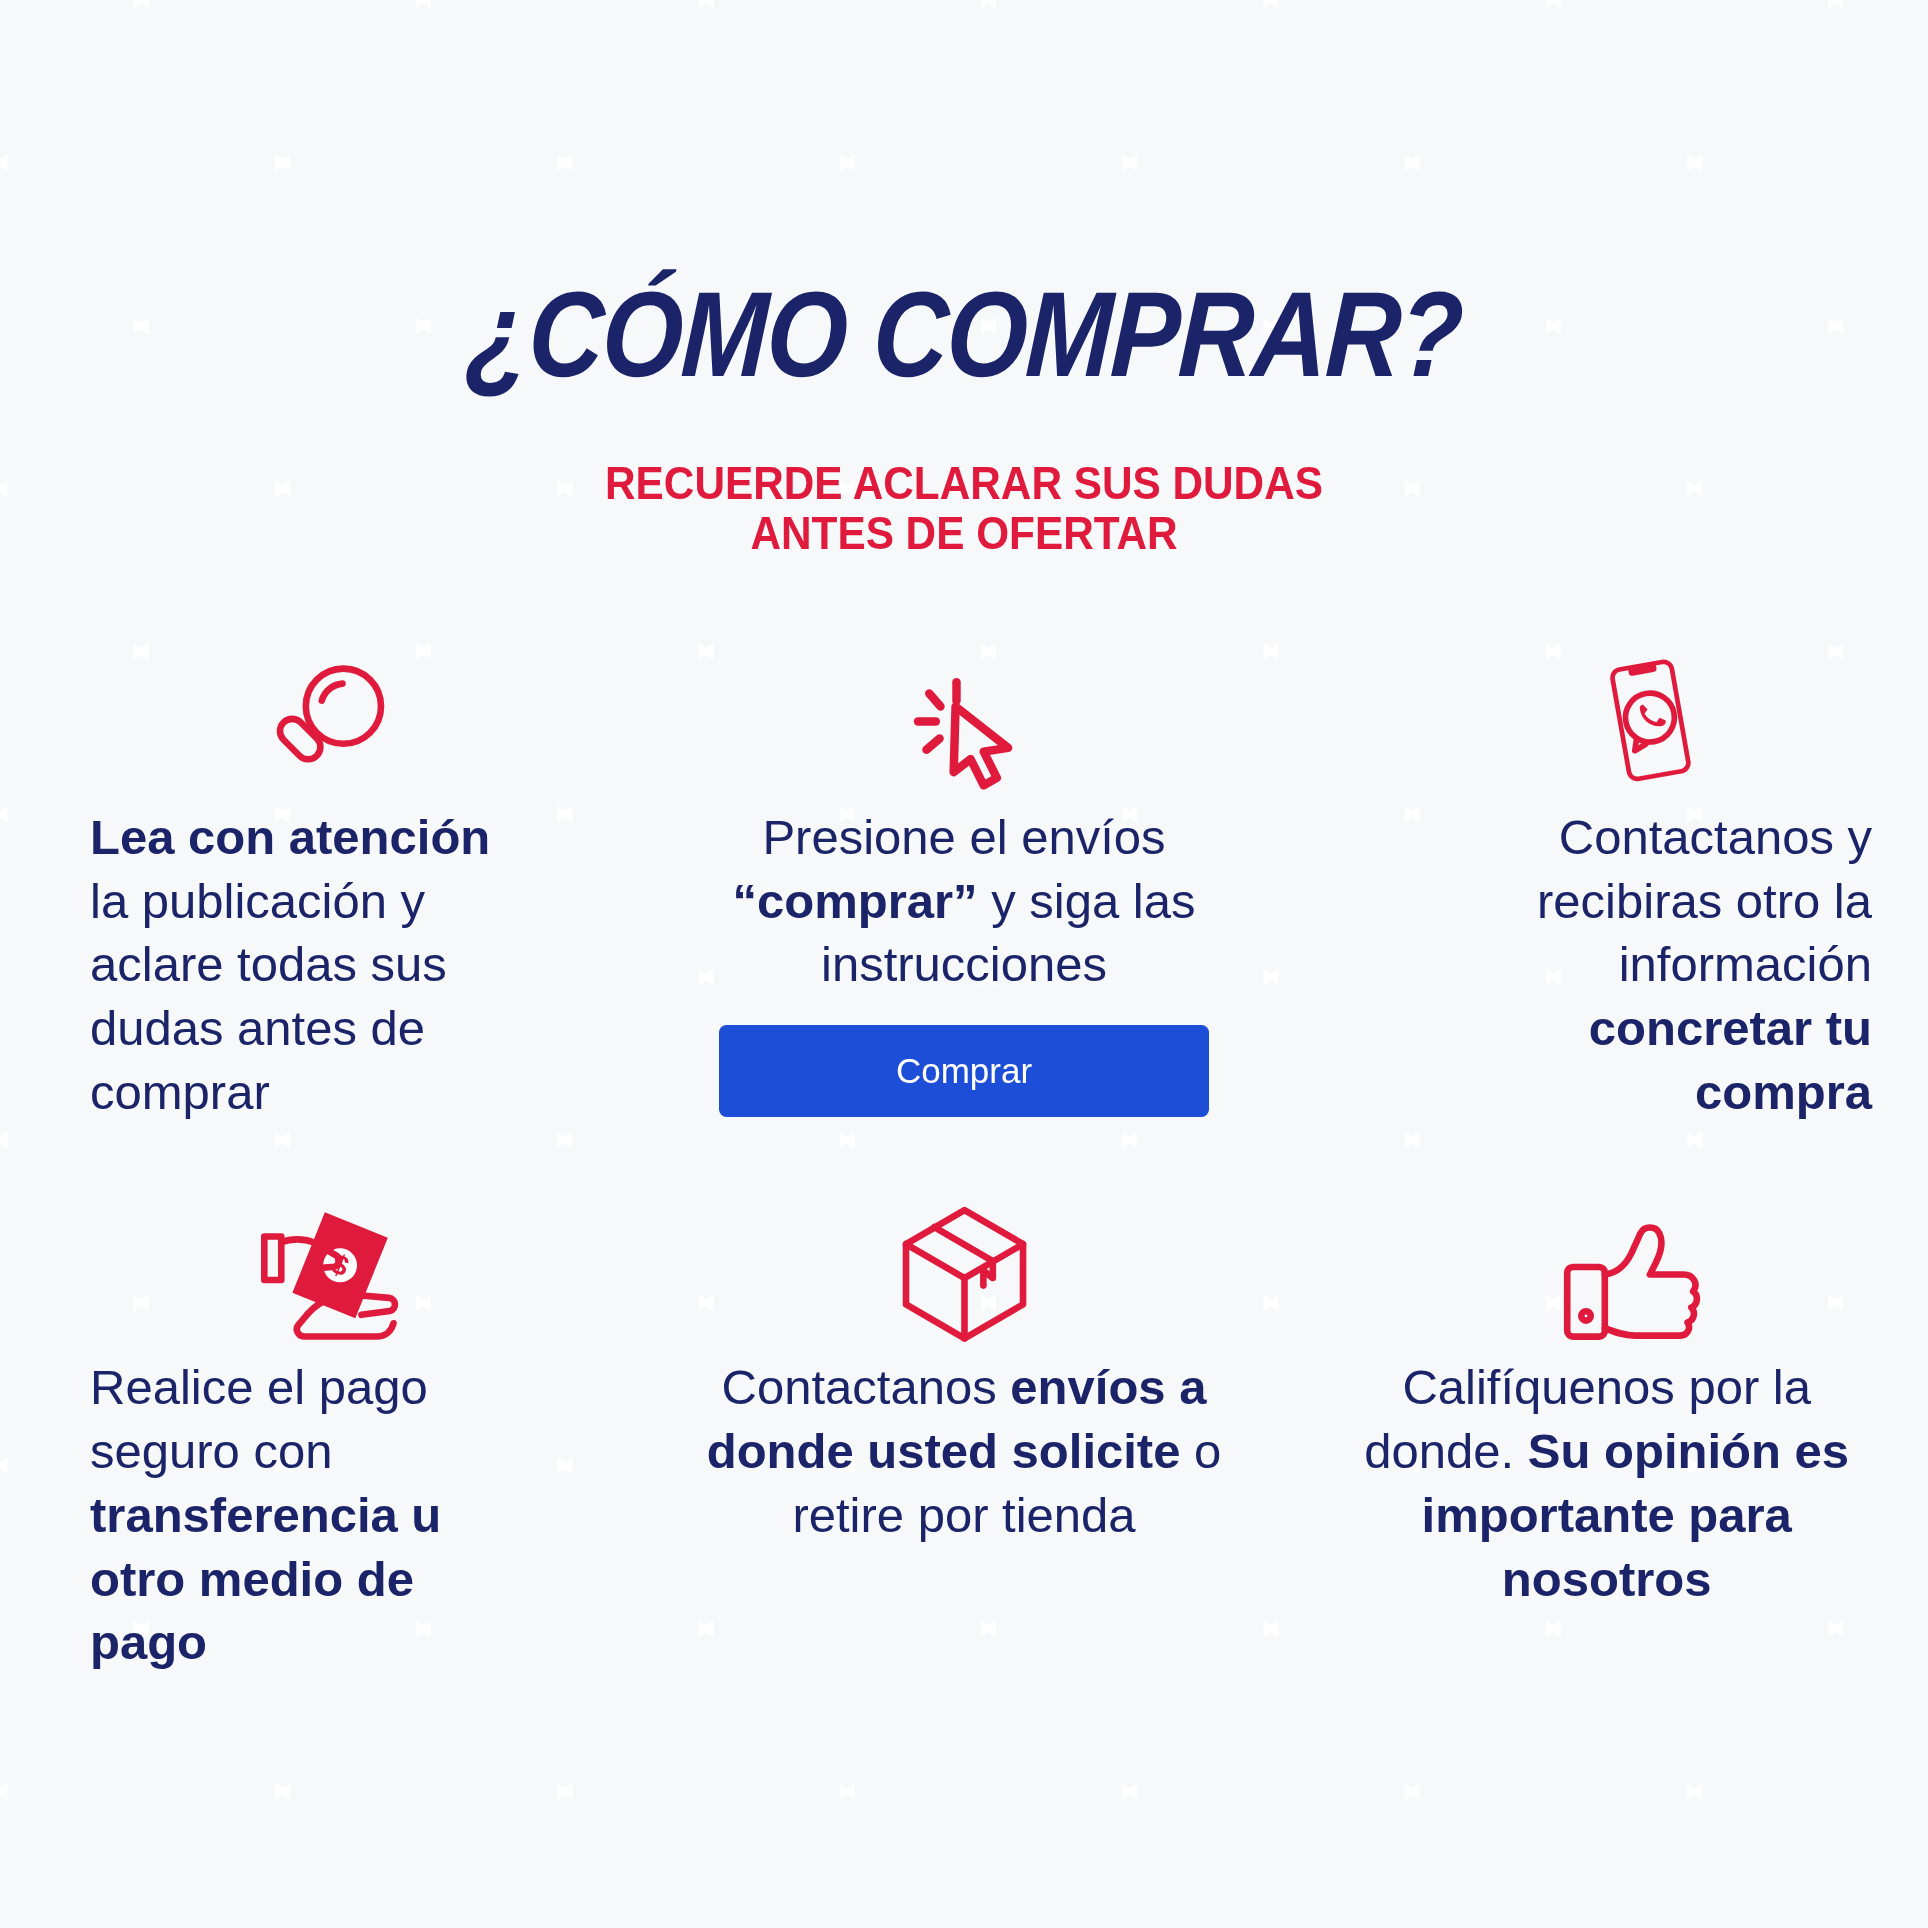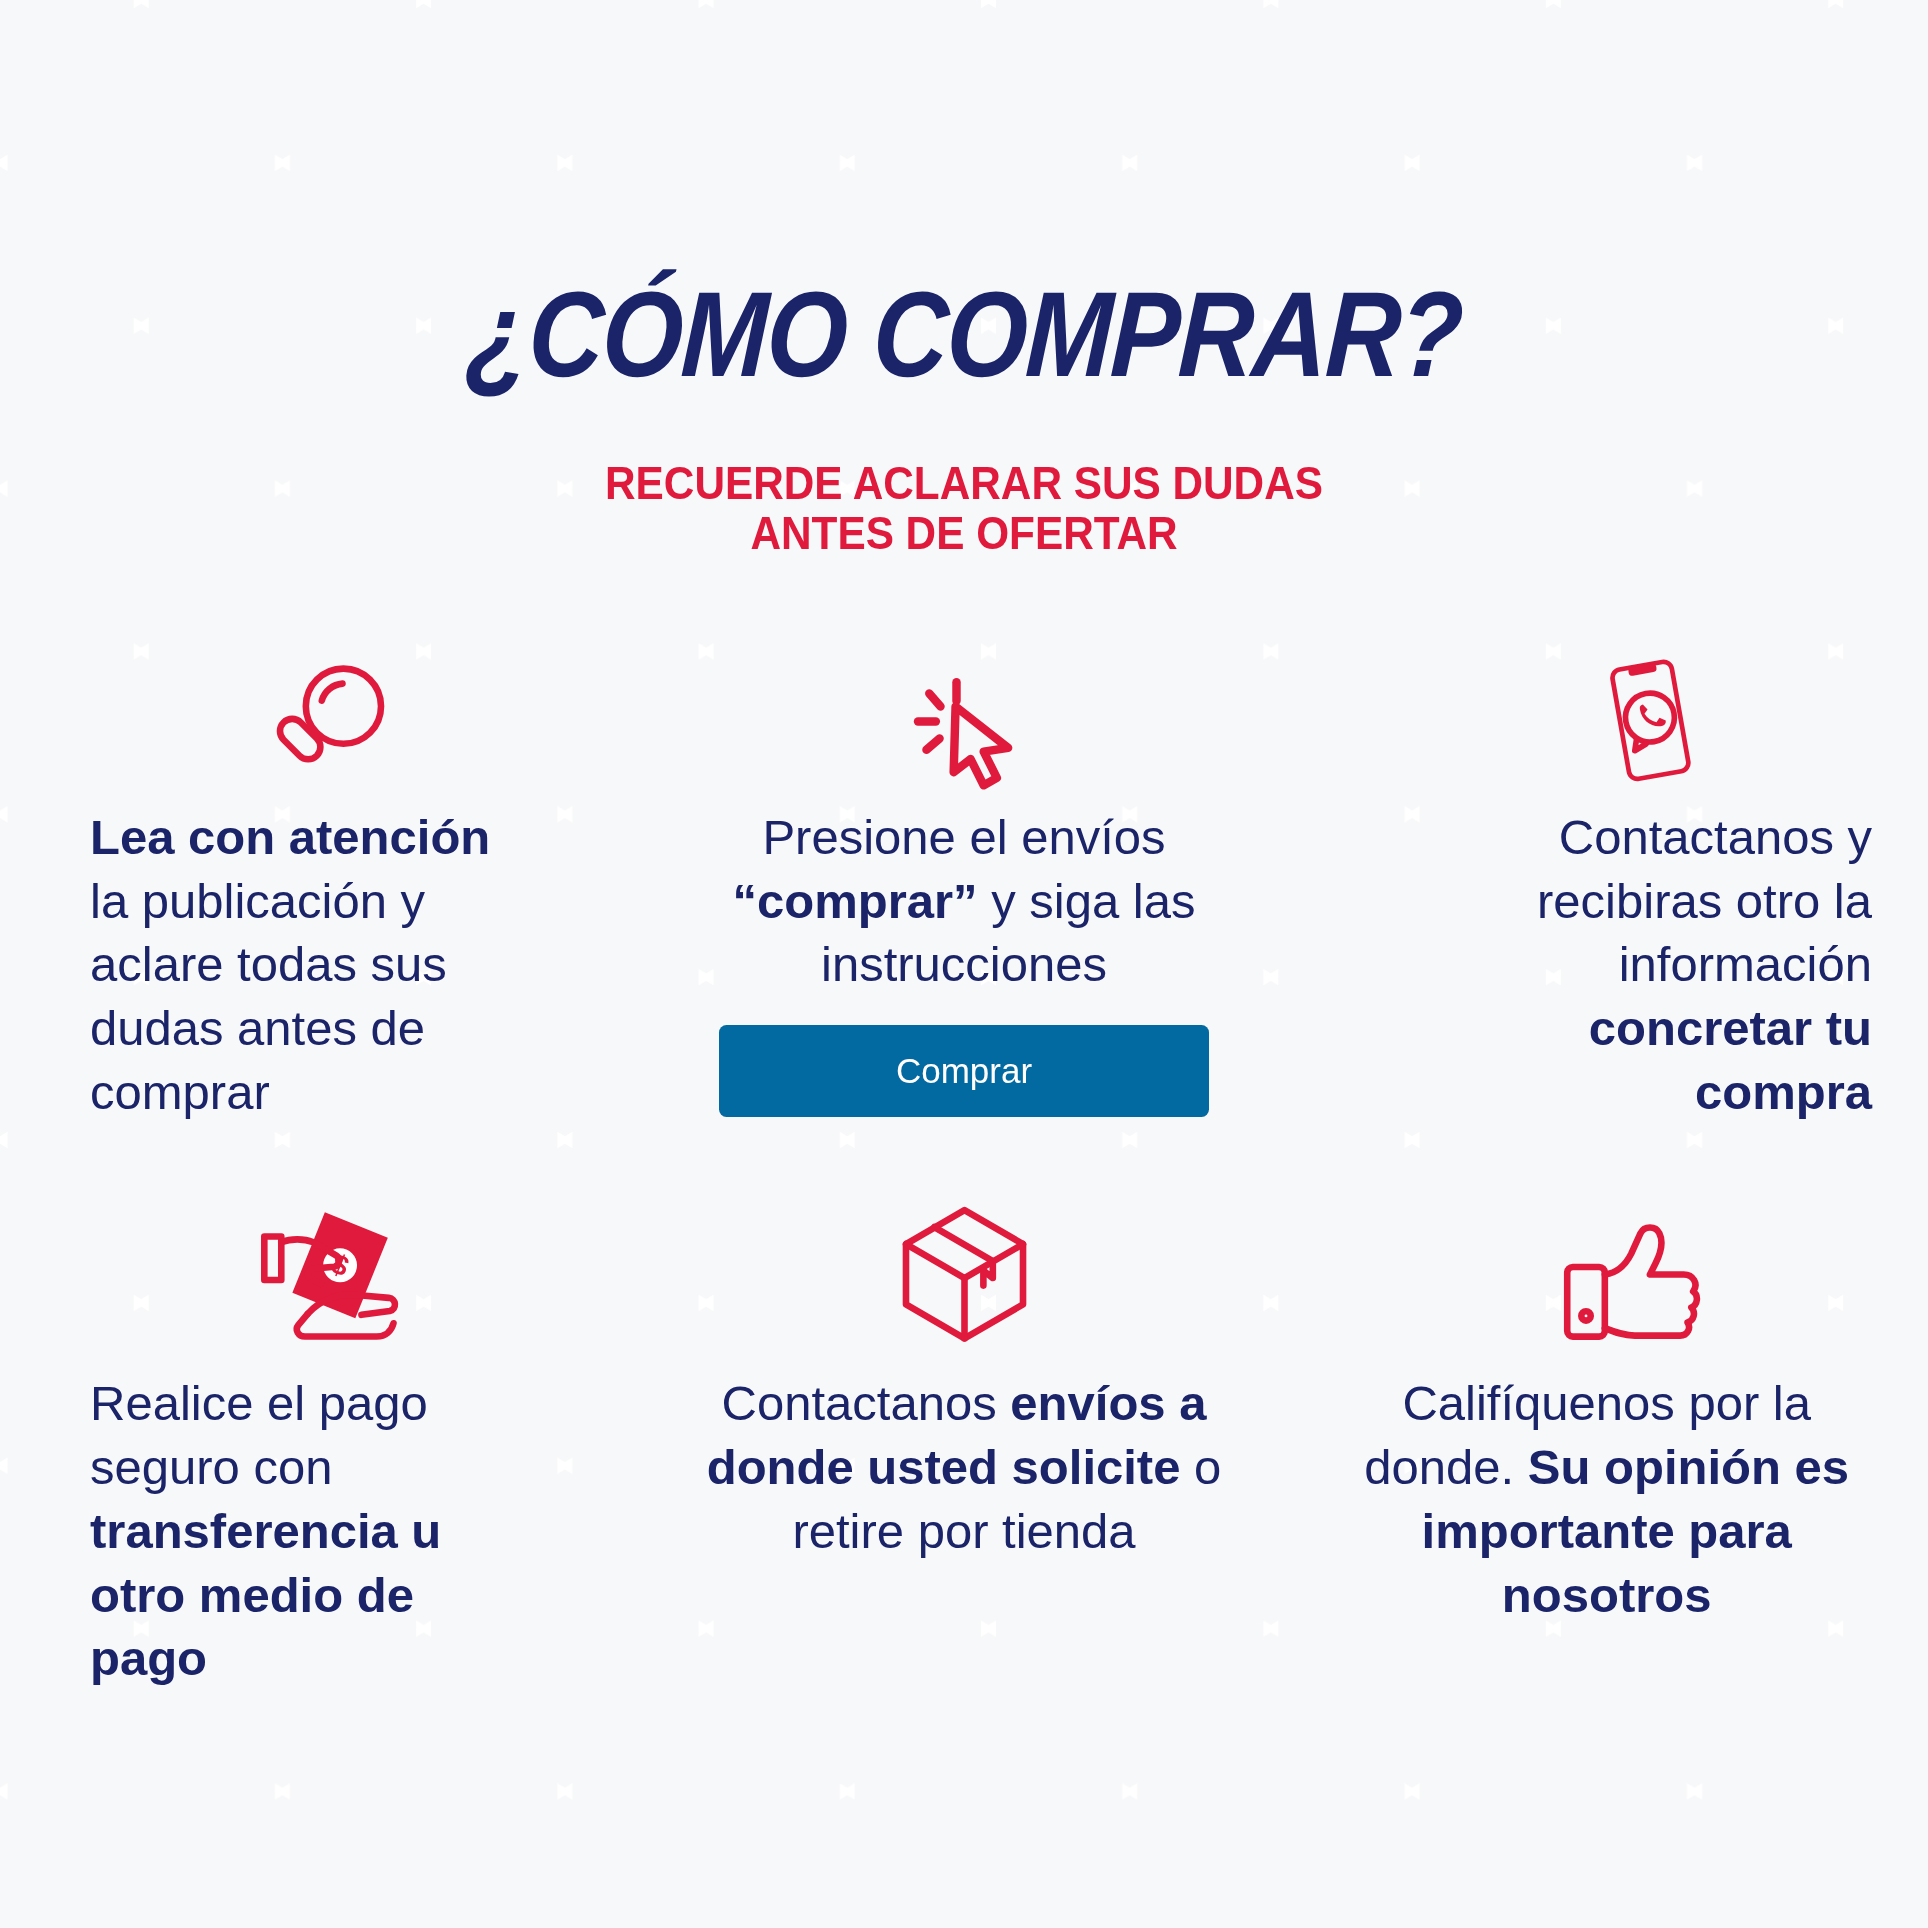--- a/index.html
+++ b/index.html
@@ -74,33 +74,33 @@
 
   .c1 .icon-box{padding-left:9.4px;}
   .c3 .icon-box{padding-left:85px;}
   .c4 .icon-box{padding-left:28px;}
   .c6 .icon-box{padding-left:38px;}
 
   
   .buy-btn{
     width:490px;height:92px;
     margin:28px auto 0 auto;
-    background:#0369a1;
+    background:#1d4ed8;
     border-radius:7.5px;
     color:#ffffff;
     font-size:35px;
     display:flex;align-items:center;justify-content:center;
     border:none;
     font-family:"Liberation Sans", sans-serif;
     cursor:pointer;
   }
 
   .row2{margin-top:62px;}
   .row2 .icon-box{height:160px;}
-  .row2 .step-text{margin-top:26px;}
+  .row2 .step-text{margin-top:10px;}
 </style>
 </head>
 <body>
 
 <svg id="hex-bg" width="1928" height="1928" viewBox="0 0 2048 2048" aria-hidden="true">
   <defs>
     <pattern id="hexpat" width="300" height="346" patternUnits="userSpaceOnUse">
       <g fill="#f3f4f6">
         <polygon points="150,4 292,90 292,256 150,342 8,256 8,90"></polygon>
         <polygon points="0,-169 142,-83 142,83 0,169 -142,83 -142,-83"></polygon>

